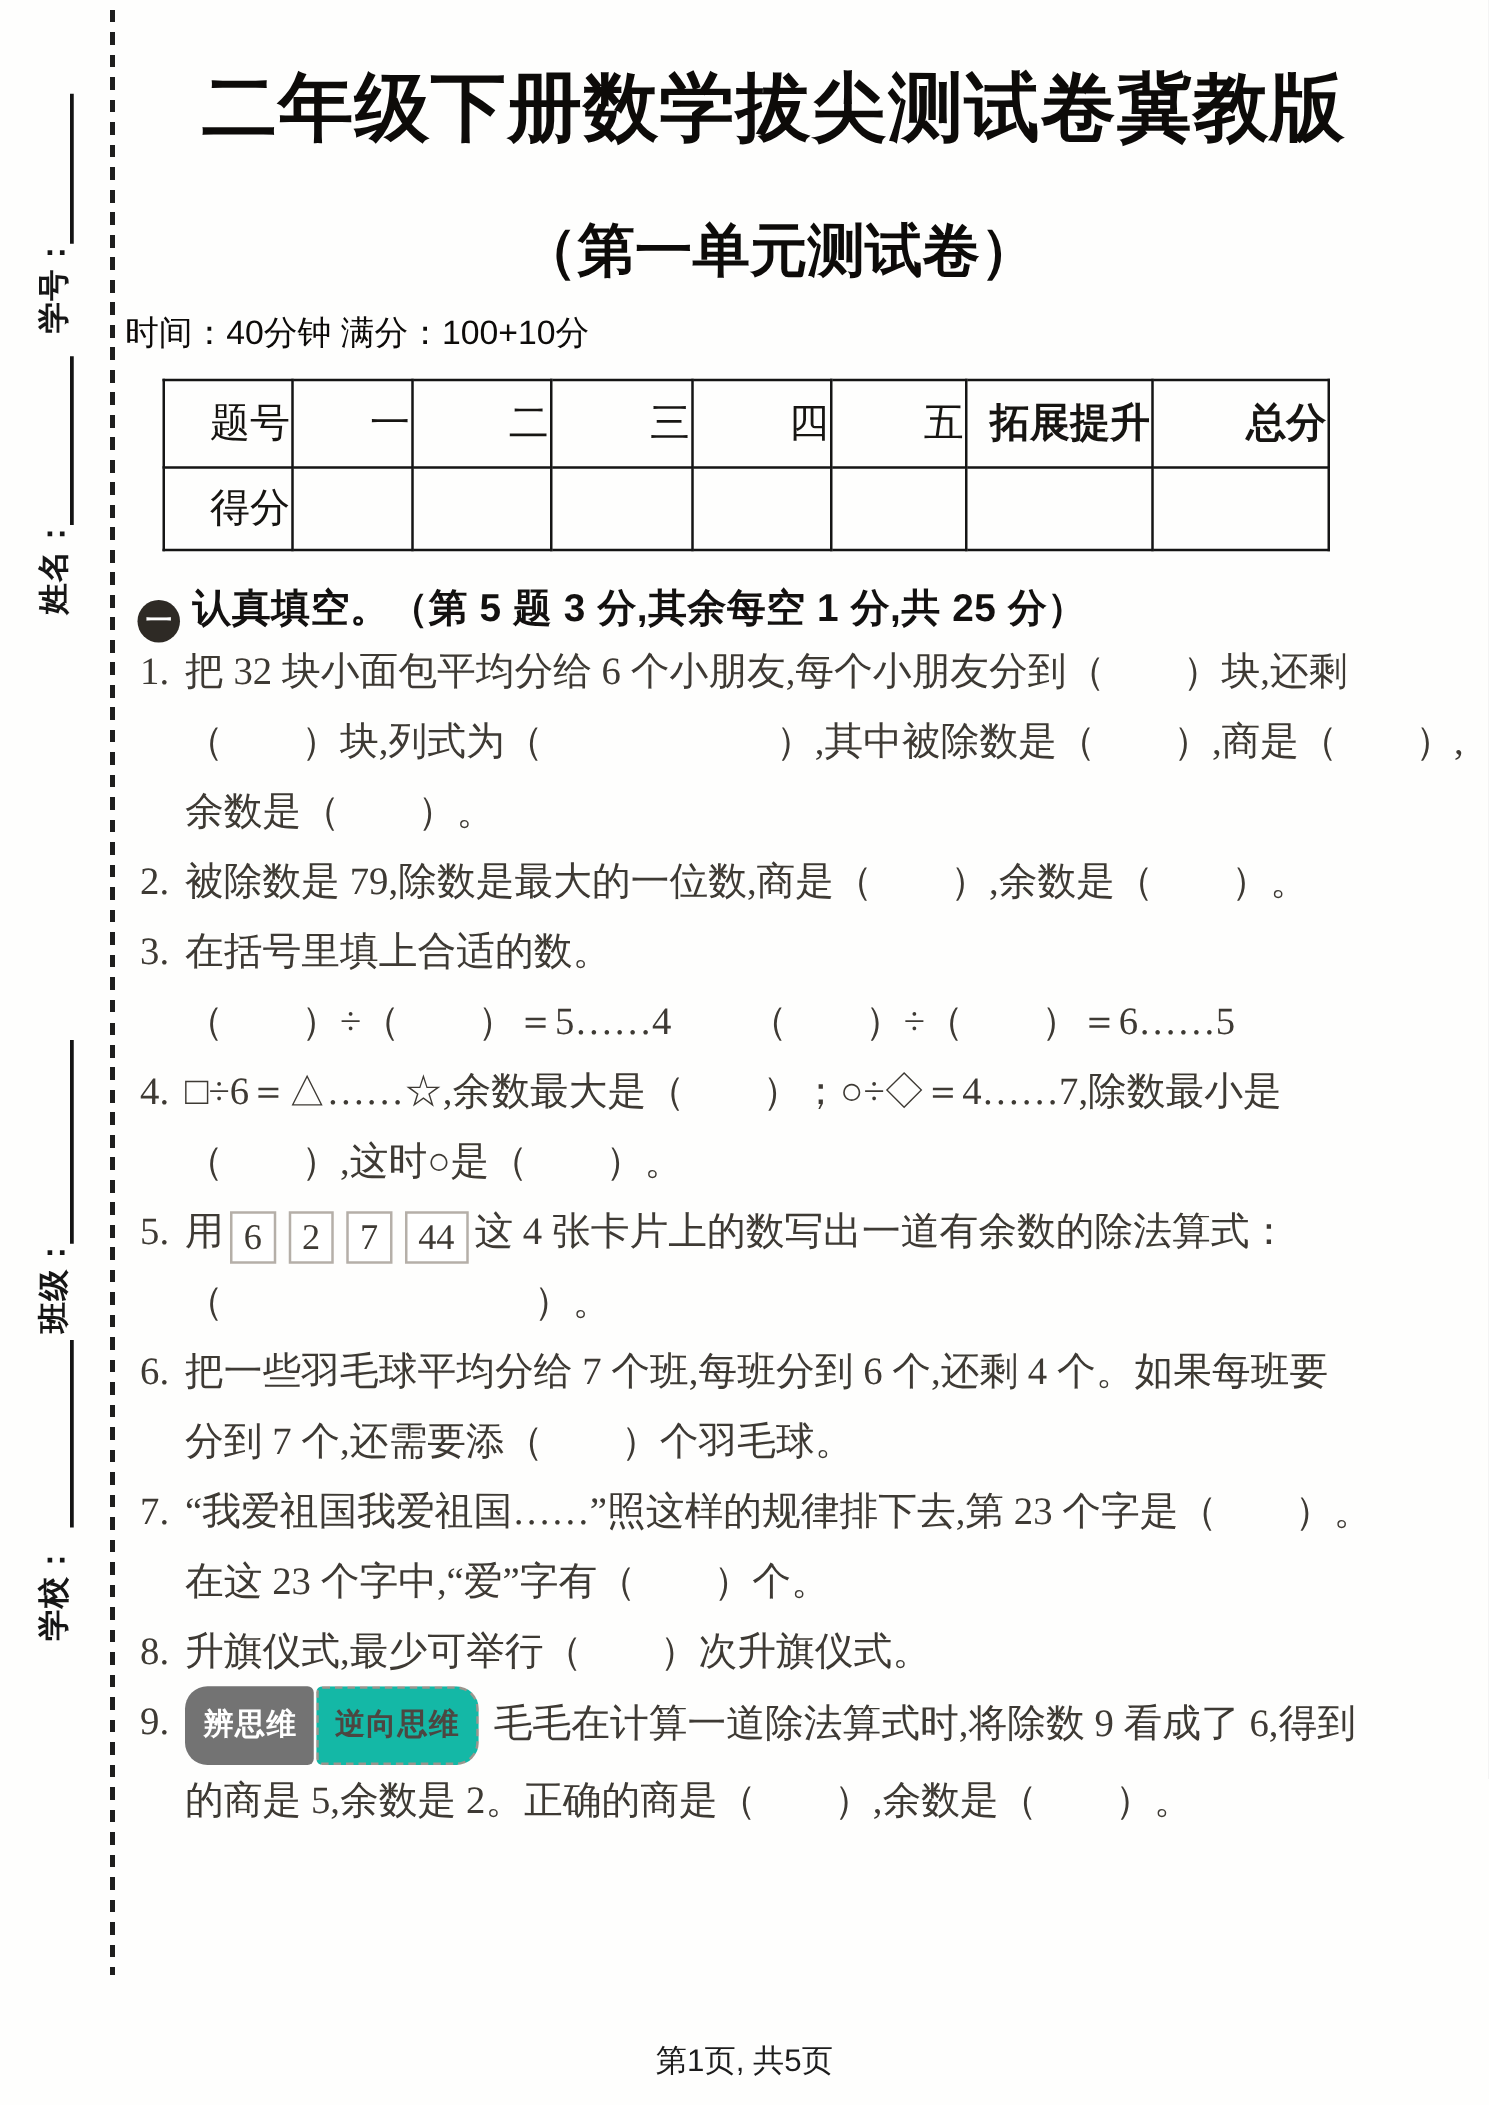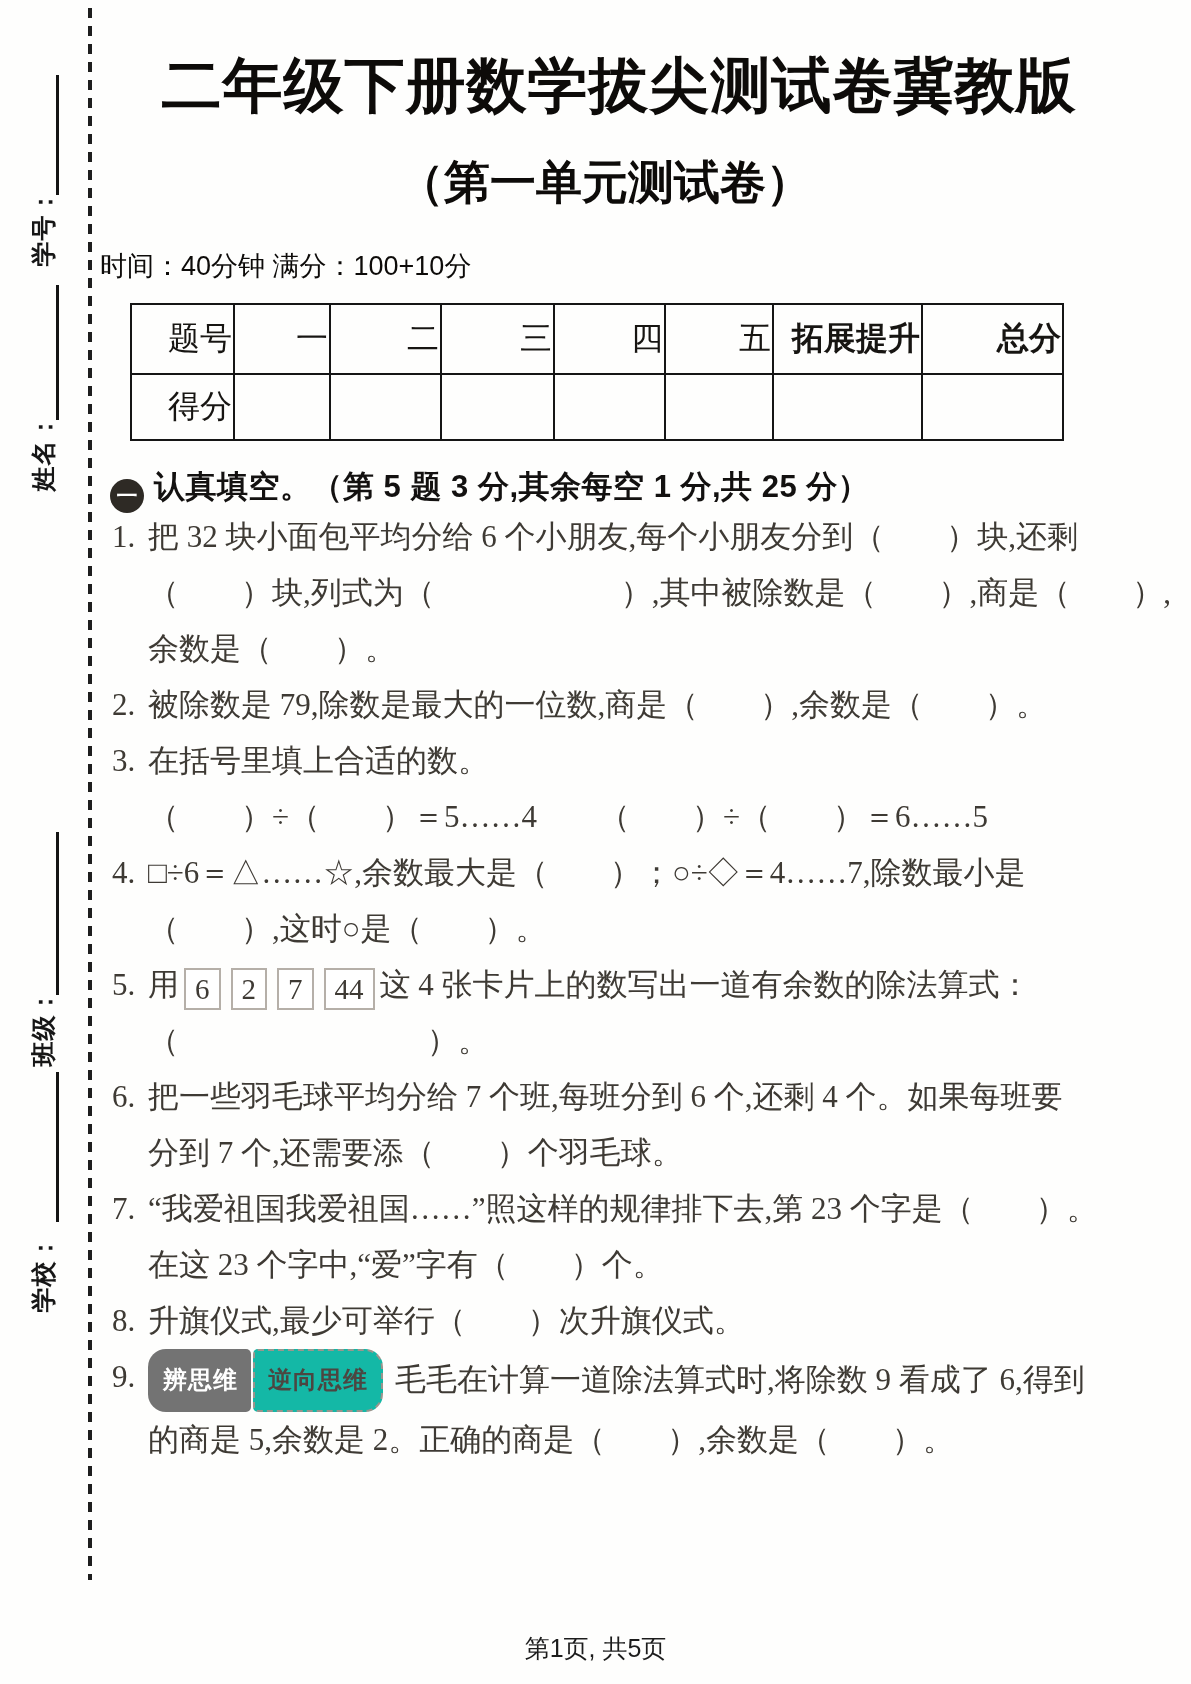--- a/index.html
+++ b/index.html
@@ -19,21 +19,21 @@
     transform:rotate(-90deg);
     font-size:25px; font-weight:bold; color:#161616; letter-spacing:1px;
     font-family:"Liberation Sans", sans-serif; white-space:nowrap;
   }
   
   .title{
     position:absolute; top:32px; left:100px; width:1010px; margin:14px;
     text-align:center; font-size:60px; font-weight:bold; color:#0d0b09; letter-spacing:1px;
   }
   .subtitle{
-    position:absolute; top:152px; left:100px; width:1010px; margin:0;
+    position:absolute; top:152px; left:100px; width:1010px; margin:18px;
     text-align:center; font-size:46px; font-weight:bold; color:#0d0b09;
   }
   .meta{
     position:absolute; top:248px; left:100px; width:965px;
     font-size:27px; font-weight:500; color:#0d0b09;
   }
   
   .score-table{
     position:absolute; top:303px; left:130px; width:932px;
     border-collapse:collapse; table-layout:fixed;

